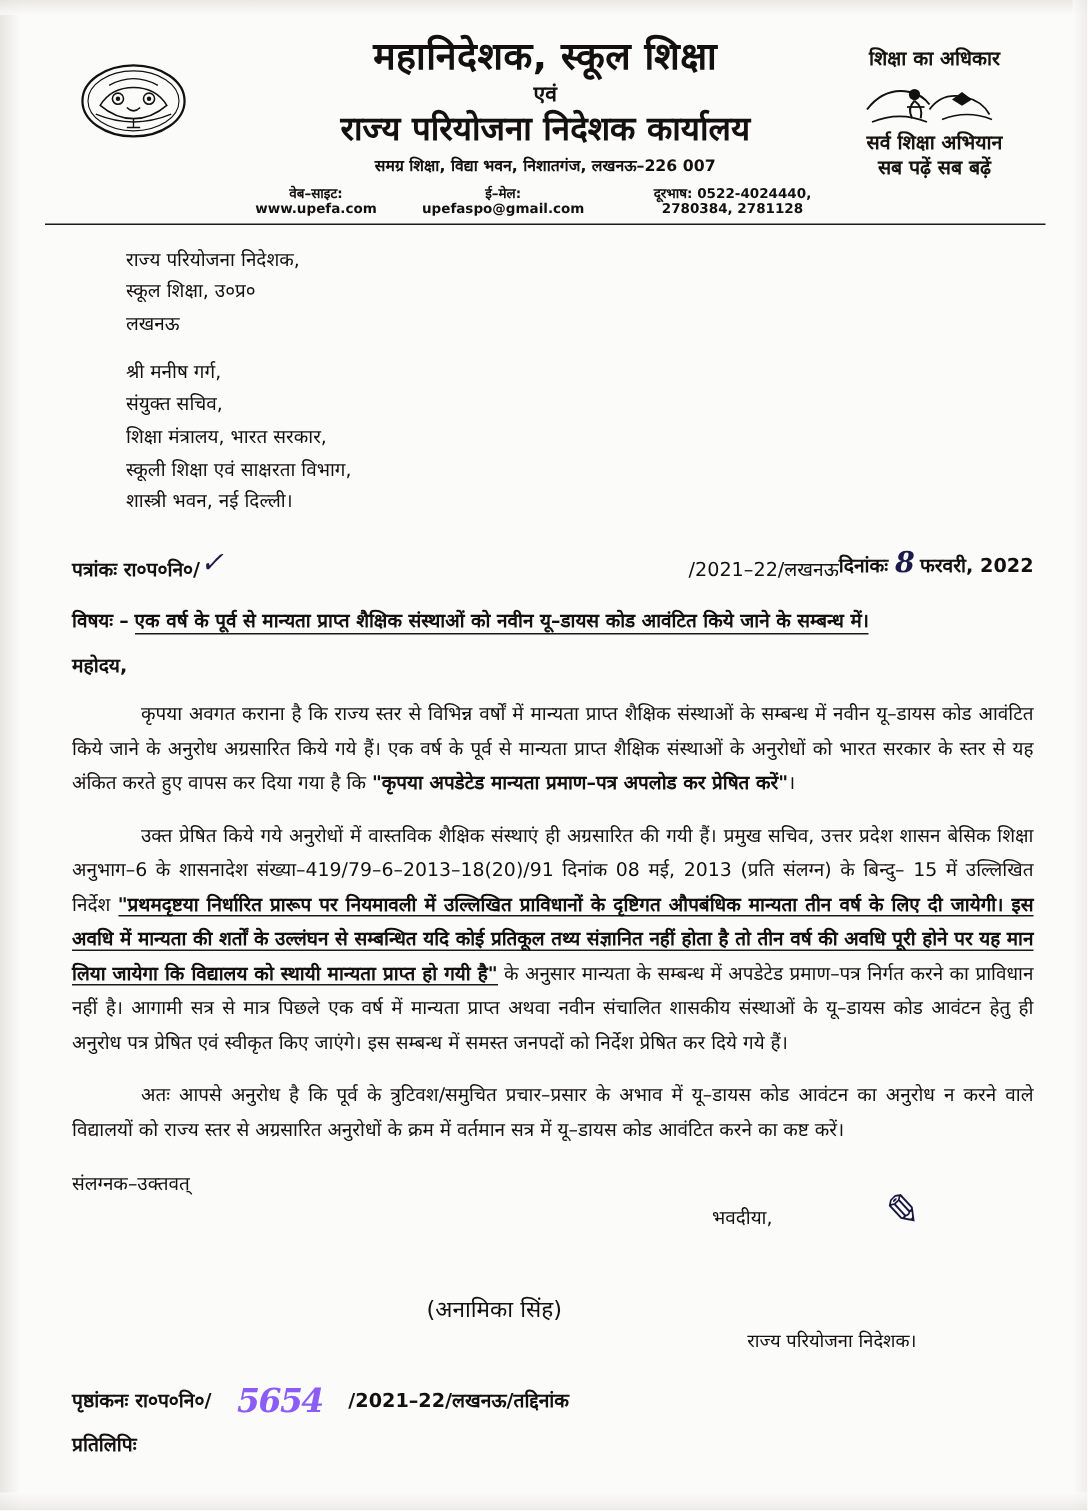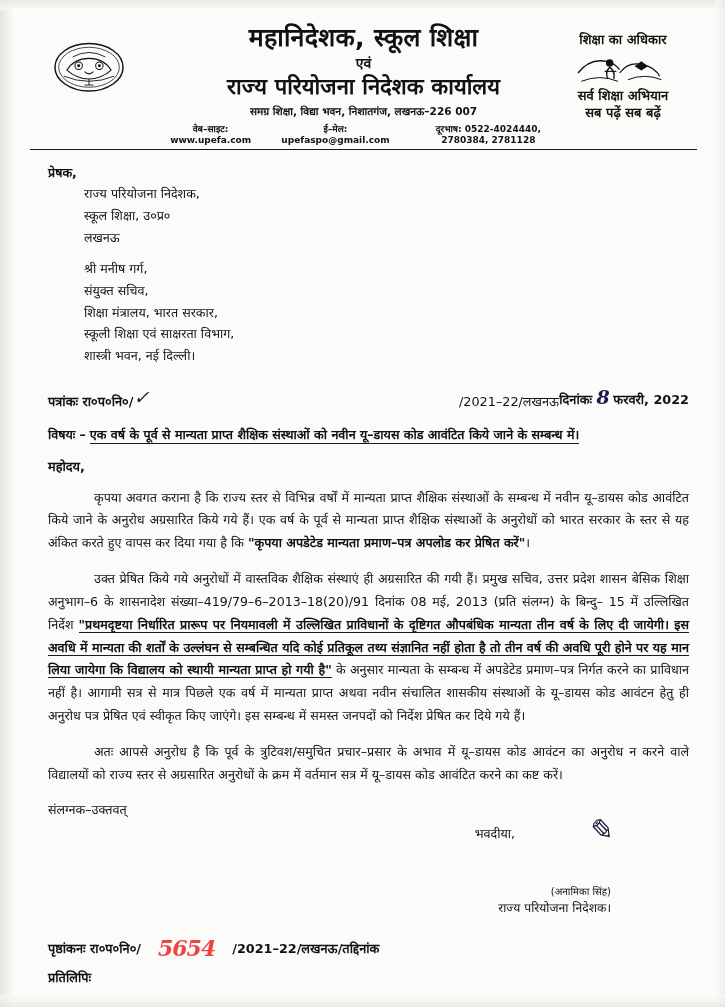--- a/index.html
+++ b/index.html
@@ -210,36 +210,36 @@
     font-family: "DejaVu Serif", serif;
     font-style: italic;
     font-size: 30px;
     color: #16163f;
     line-height: 1;
     height: 40px;
     display: block;
     letter-spacing: -3px;
     transform: rotate(-6deg);
   }
-  .sig-name { font-size: 10px; }
+  .sig-name { font-size: 15px; text-align: center; }
   .sig-desig { font-size: 12.2px; }
 
   .endorse {
     margin-top: 10px;
     font-size: 12.8px;
     font-weight: bold;
     display: flex;
     align-items: baseline;
     gap: 17px;
   }
   .endorse .num-hand {
     font-family: "DejaVu Serif", serif;
     font-style: italic;
     font-size: 22px;
-    color: #ef4444;
+    color: #8b5cf6;
     letter-spacing: -1px;
     position: relative;
     top: 3px;
   }
   .copy-to {
     margin-top: 2px;
     font-size: 12.8px;
     font-weight: bold;
   }
 </style>
@@ -308,21 +308,20 @@
         <div class="rte-text">सर्व शिक्षा अभियान</div>
         <div class="rte-text">सब पढ़ें सब बढ़ें</div>
       </div>
     </div>
 
     <hr class="rule">
 
     <div class="body-wrap">
 
       <div class="from-block">
-        <div class="lbl">प्रेषक,</div>
         <div class="indent-1">राज्य परियोजना निदेशक,</div>
         <div class="indent-1">स्कूल शिक्षा, उ०प्र०</div>
         <div class="indent-1">लखनऊ</div>
       </div>
 
       <div class="seva">
         <div class="indent-2">श्री मनीष गर्ग,</div>
         <div class="indent-2">संयुक्त सचिव,</div>
         <div class="indent-2">शिक्षा मंत्रालय, भारत सरकार,</div>
         <div class="indent-2">स्कूली शिक्षा एवं साक्षरता विभाग,</div>

